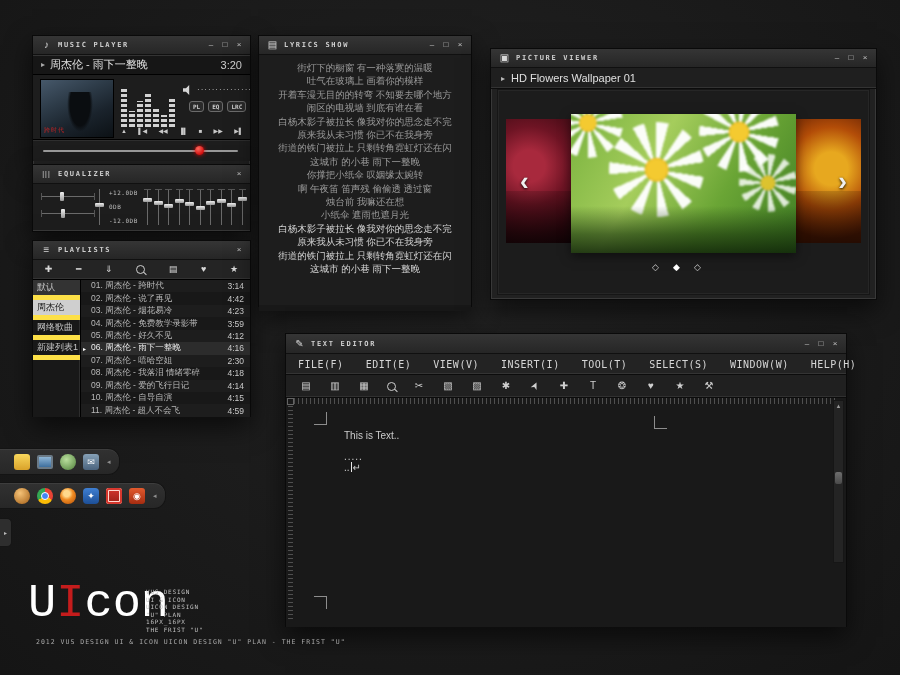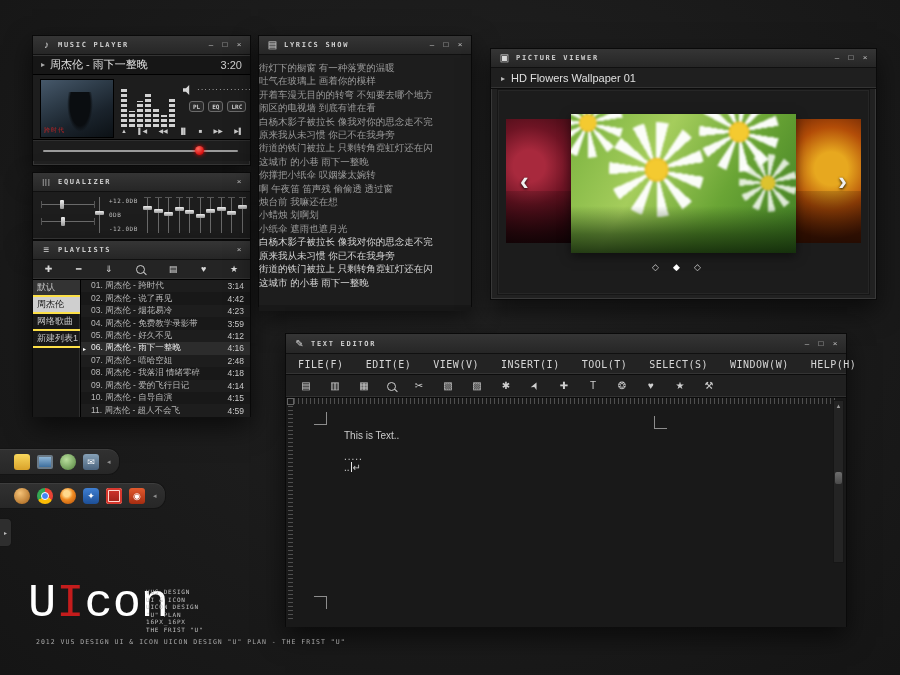--- a/index.html
+++ b/index.html
@@ -52,33 +52,33 @@
   .vsl .tr{position:absolute;left:4px;top:0;bottom:0;width:1px;background:#6a6a6a}
   .vsl .tk{position:absolute;left:1px;height:1px;width:7px;background:#555}
   .vsl .th{position:absolute;left:0;width:9px;height:4px;background:linear-gradient(#efefef,#9a9a9a);border-radius:1px}
   .eqlbl{position:absolute;font:6px "DejaVu Sans Mono",monospace;color:#bdbdbd;letter-spacing:.5px}
   
   .pl-tools{height:19px;display:flex;align-items:center;justify-content:space-around;background:#242424;
             border-bottom:1px solid #000;box-shadow:0 -1px 0 #333 inset}
   .pl-tools .tbi{color:#d8d8d8;font-size:9px;line-height:9px}
   .pl-main{display:flex;height:137px;background:#181818}
   .pl-tabs{width:47px;border-right:1px solid #000;box-shadow:-1px 0 0 #2d2d2d inset}
-  .pl-tab{height:15px;line-height:15px;padding-left:4px;font-size:9px;color:#c6c6c6;border-bottom:2px solid #fde047;background:#333}
+  .pl-tab{height:15px;line-height:15px;padding-left:4px;font-size:9px;color:#c6c6c6;border-bottom:5px solid #fde047;background:#333}
   .pl-tab.sel{background:#cfcfcf;color:#111}
   .pl-tab.plain{background:transparent}
   .pl-list{flex:1;overflow:hidden}
   .trk{height:12.45px;display:flex;align-items:center;padding:0 6px 0 10px;font-size:8.5px;color:#b9b9b9;position:relative}
   .trk:nth-child(odd){background:#1d1d1d}
   .trk.cur{background:#2c2c2c;color:#eee}
   .trk .cmk{position:absolute;left:2px;font-size:6px;color:#fff}
   .trk .tt{flex:1;white-space:nowrap;overflow:hidden}
   .trk .dur{color:#c9c9c9}
   
   .ly-body{height:244px;padding-top:6px;background:#1d1d1d;border-bottom:6px solid #181818}
-  .lyline{font-size:9.5px;line-height:13.4px;color:#9a9a9a;white-space:nowrap}
+  .lyline{text-align:center;font-size:9.5px;line-height:13.4px;color:#9a9a9a;white-space:nowrap}
   .lyline.br{color:#d6d6d6}
   
   .pv-cap{height:20px;display:flex;align-items:center;padding:0 10px;background:#1f1f1f;border-bottom:1px solid #0c0c0c;box-shadow:0 -1px 0 #333 inset}
   .pv-cap .mk{color:#bbb;font-size:8px;margin-right:6px}
   .pv-cap .cp{color:#e0e0e0;font-size:11px}
   .pv-body{position:relative;height:204px;background:#1c1c1c;margin:0 6px 6px 6px;border:1px solid #161616;box-shadow:0 0 0 1px #262626 inset}
   .thumb{position:absolute;top:29px;height:124px;width:66px;overflow:hidden}
   .thumb.l{left:8px;background:radial-gradient(circle at 35% 38%,#a8293d 0 18%,#6e1424 45%,#3a0a12 80%,#23060b)}
   .thumb.r{right:8px;background:radial-gradient(circle at 55% 40%,#e7a81f 0 20%,#b34d08 50%,#5e1e04 85%)}
   .thumb::after{content:"";position:absolute;left:0;right:0;bottom:0;height:42%;background:linear-gradient(rgba(0,0,0,.15),rgba(0,0,0,.6))}
@@ -208,21 +208,21 @@
           <span class="tpb" data-name="next-button">▶▌</span>
         </div>
     </div>
     <div class="progress" data-name="progress-bar">
       <div class="ptrack" data-name="progress-track">
         <div class="pknob" id="pknob" data-name="progress-knob" style="left: calc(80% - 4px);"></div>
       </div>
     </div>
   </div>
 
-  <div class="win" style="left:32px;top:172px;width:217px;height:66px" data-name="equalizer-window">
+  <div class="win" style="left:32px;top:164px;width:217px;height:66px" data-name="equalizer-window">
     <div class="tbar" data-name="equalizer-titlebar">
       <span class="ticon" style="font-size:7px;letter-spacing:1px" data-name="equalizer-icon">|||</span>
       <span class="ttext" data-name="equalizer-title">EQUALIZER</span>
       <span class="wbtns">
           <span class="wbtn" data-name="close-button">×</span>
         </span>
     </div>
     <div class="eq-body" id="eq-body" data-name="equalizer-body">
         <div class="hsl" data-name="balance-slider" style="top: 8px;">
           <span class="tr" data-name="slider-track"></span>
@@ -341,21 +341,21 @@
             <span class="tt" data-name="track-title">05. 周杰伦 - 好久不见</span>
             <span class="dur" data-name="track-time">4:12</span>
           </div>
           <div class="trk cur" data-name="track-row">
             <span class="cmk" data-name="current-track-marker-icon">▸</span>
             <span class="tt" data-name="track-title">06. 周杰伦 - 雨下一整晚</span>
             <span class="dur" data-name="track-time">4:16</span>
           </div>
           <div class="trk" data-name="track-row">
             <span class="tt" data-name="track-title">07. 周杰伦 - 嘻哈空姐</span>
-            <span class="dur" data-name="track-time">2:48</span>
+            <span class="dur" data-name="track-time">2:30</span>
           </div>
           <div class="trk" data-name="track-row">
             <span class="tt" data-name="track-title">08. 周杰伦 - 我落泪 情绪零碎</span>
             <span class="dur" data-name="track-time">4:18</span>
           </div>
           <div class="trk" data-name="track-row">
             <span class="tt" data-name="track-title">09. 周杰伦 - 爱的飞行日记</span>
             <span class="dur" data-name="track-time">4:14</span>
           </div>
           <div class="trk" data-name="track-row">
@@ -385,21 +385,20 @@
         <div class="lyline" data-name="lyric-line">吐气在玻璃上 画着你的模样</div>
         <div class="lyline" data-name="lyric-line">开着车漫无目的的转弯 不知要去哪个地方</div>
         <div class="lyline" data-name="lyric-line">闹区的电视墙 到底有谁在看</div>
         <div class="lyline" data-name="lyric-line">白杨木影子被拉长 像我对你的思念走不完</div>
         <div class="lyline" data-name="lyric-line">原来我从未习惯 你已不在我身旁</div>
         <div class="lyline" data-name="lyric-line">街道的铁门被拉上 只剩转角霓虹灯还在闪</div>
         <div class="lyline" data-name="lyric-line">这城市 的小巷 雨下一整晚</div>
         <div class="lyline" data-name="lyric-line">你撑把小纸伞 叹姻缘太婉转</div>
         <div class="lyline" data-name="lyric-line">啊 午夜笛 笛声残 偷偷透 透过窗</div>
         <div class="lyline" data-name="lyric-line">烛台前 我嘛还在想</div>
-        <div class="lyline" data-name="lyric-line">小蜡烛 划啊划</div>
         <div class="lyline" data-name="lyric-line">小纸伞 遮雨也遮月光</div>
         <div class="lyline br" data-name="lyric-line">白杨木影子被拉长 像我对你的思念走不完</div>
         <div class="lyline br" data-name="lyric-line">原来我从未习惯 你已不在我身旁</div>
         <div class="lyline br" data-name="lyric-line">街道的铁门被拉上 只剩转角霓虹灯还在闪</div>
         <div class="lyline br" data-name="lyric-line">这城市 的小巷 雨下一整晚</div>
       </div>
   </div>
 
   <div class="win" style="left:490px;top:48px;width:385px;height:250px" data-name="picture-viewer-window">
     <div class="tbar" data-name="picture-viewer-titlebar">

